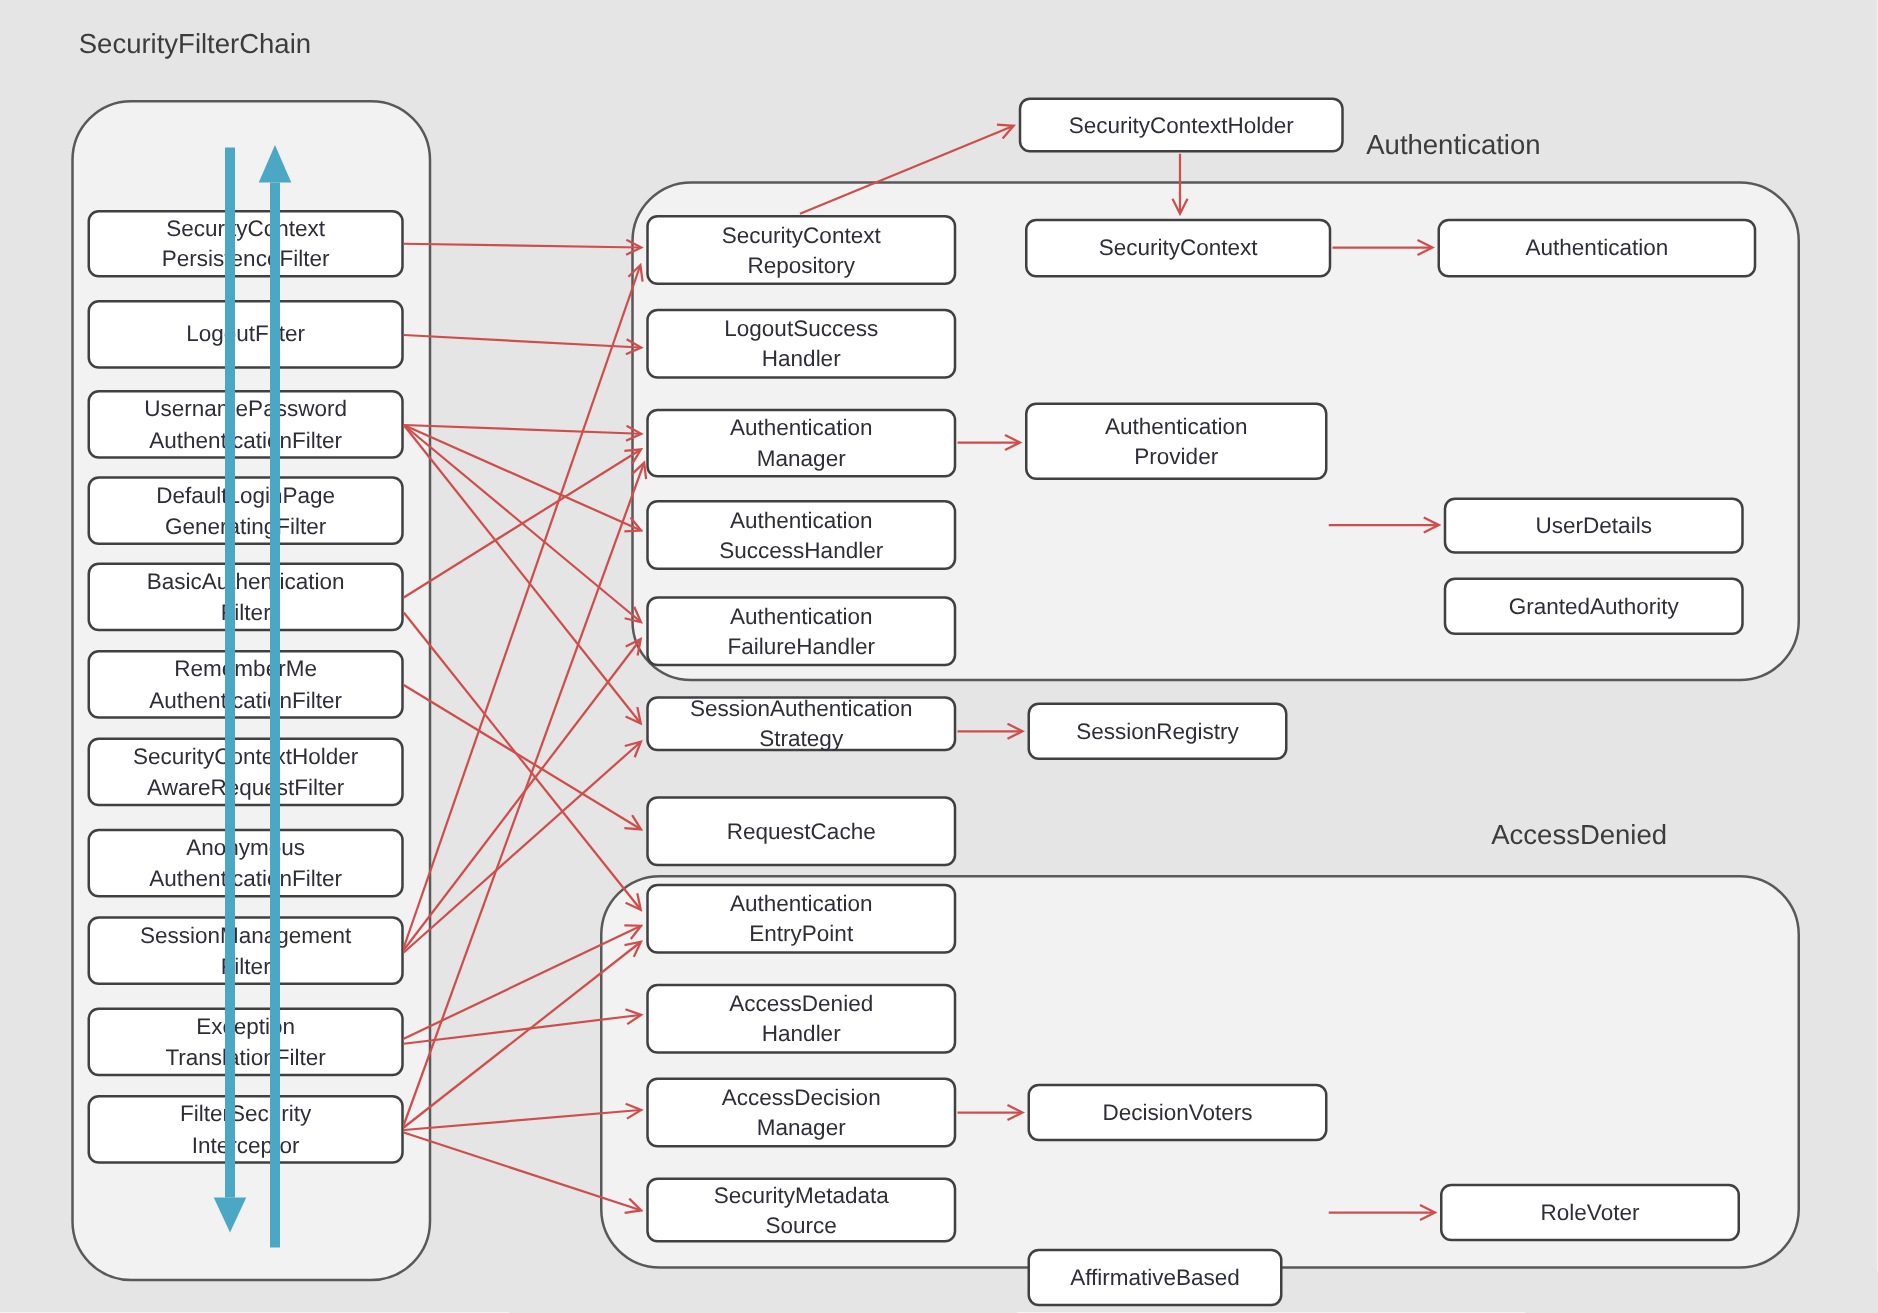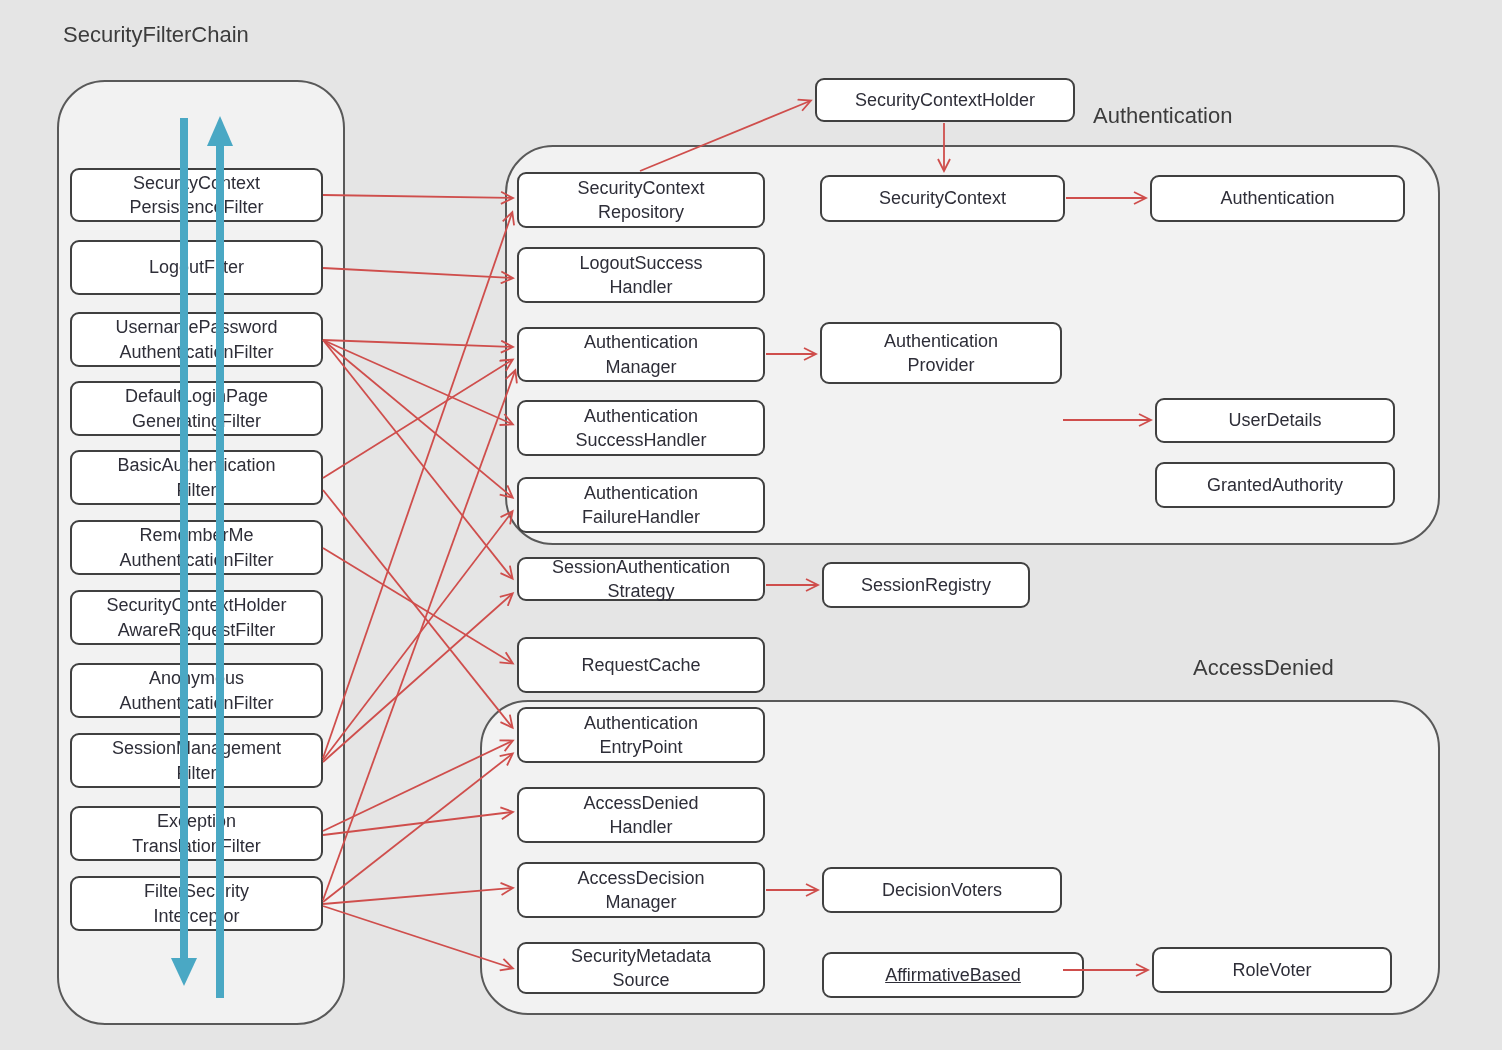--- a/index.html
+++ b/index.html
@@ -140,21 +140,21 @@
     </div>
     <div class="node" style="left: 1155px; top: 462px; width: 240px; height: 46px; border-color: rgb(64, 64, 64); color: rgb(46, 46, 56);">
       <div>GrantedAuthority</div>
     </div>
     <div class="node" style="left: 822px; top: 562px; width: 208px; height: 46px; border-color: rgb(64, 64, 64); color: rgb(46, 46, 56);">
       <div>SessionRegistry</div>
     </div>
     <div class="node" style="left: 822px; top: 867px; width: 240px; height: 46px; border-color: rgb(64, 64, 64); color: rgb(46, 46, 56);">
       <div>DecisionVoters</div>
     </div>
-    <div class="node" style="left: 822px; top: 952px; width: 262px; height: 46px; border-color: rgb(64, 64, 64); color: rgb(46, 46, 56); text-decoration: underline;">
+    <div class="node" style="left: 822px; top: 999px; width: 204px; height: 46px; border-color: rgb(64, 64, 64); color: rgb(46, 46, 56);">
       <div>AffirmativeBased</div>
     </div>
     <div class="node" style="left: 1152px; top: 947px; width: 240px; height: 46px; border-color: rgb(64, 64, 64); color: rgb(46, 46, 56);">
       <div>RoleVoter</div>
     </div>
     <svg id="arrow-layer" class="layer" width="1502" height="1050" viewBox="0 0 1502 1050">
     <defs>
       <marker id="red-arrow-head" markerWidth="15" markerHeight="14" refX="12" refY="7" orient="auto" markerUnits="userSpaceOnUse">
         <path d="M1,1 L13,7 L1,13" fill="none" stroke-width="1.8" stroke="#cf4e4c"></path>
       </marker>

